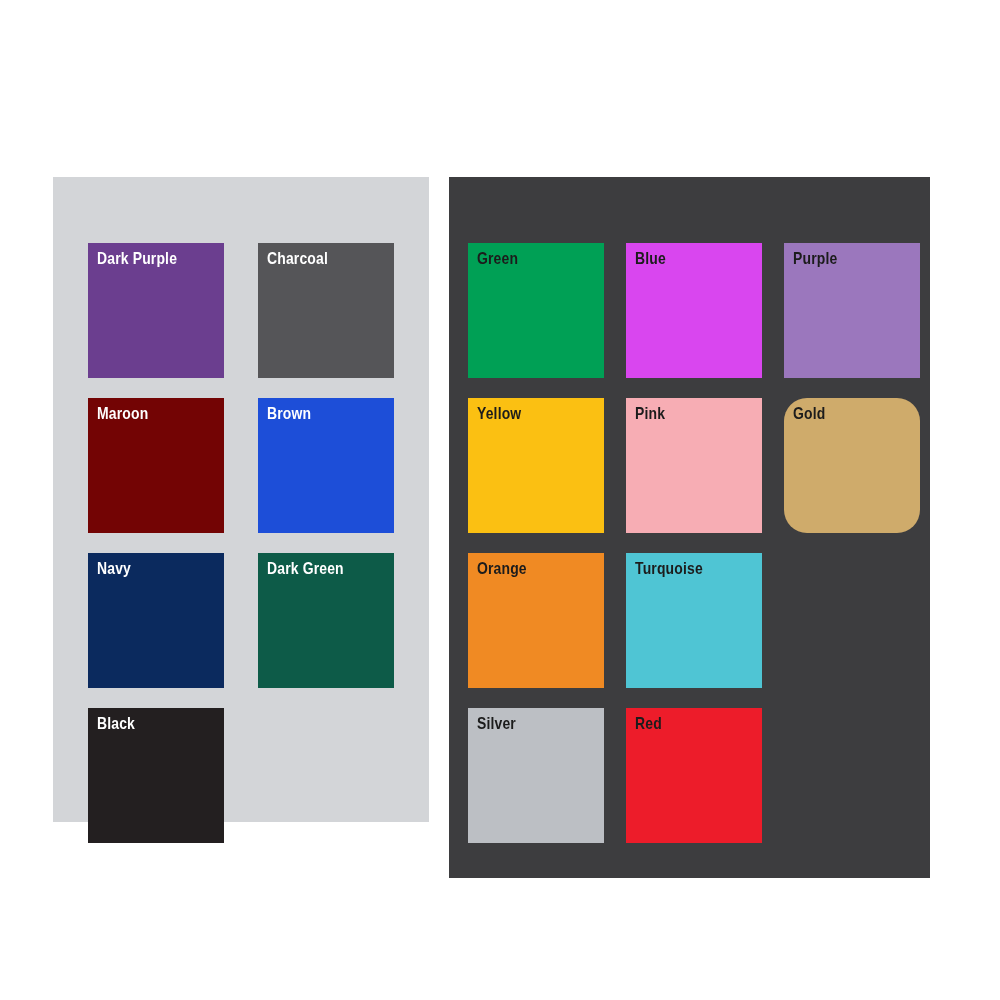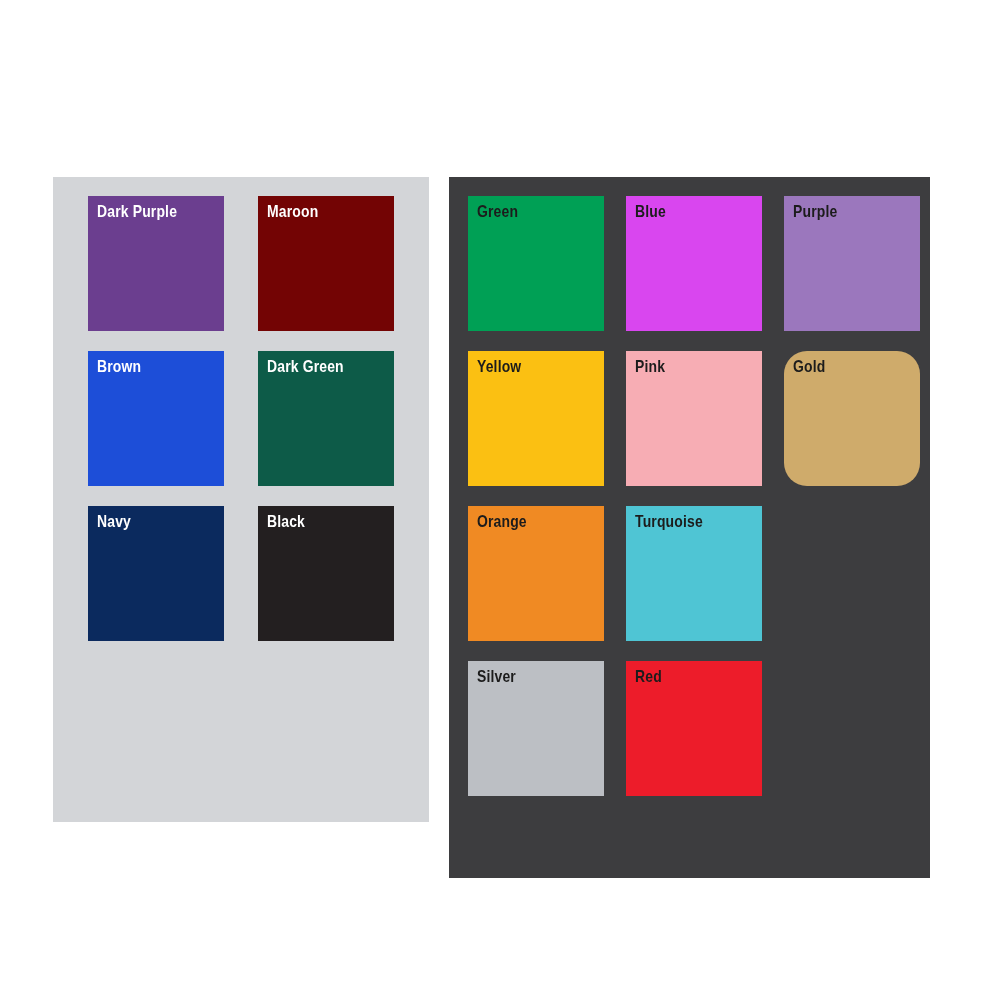--- a/index.html
+++ b/index.html
@@ -39,20 +39,21 @@
     top: 177px;
     width: 481px;
     height: 701px;
     background: #3d3d3f;
   }
 
   
   .grid {
     position: absolute;
     display: grid;
+    margin-top: 47px;
   }
   #grid-light {
     left: 35px;
     top: 19px;
     grid-template-columns: repeat(2, 136px);
     grid-template-rows: repeat(4, 135px);
     column-gap: 34px;
     row-gap: 20px;
   }
   #grid-dark {
@@ -98,31 +99,34 @@
 </head>
 <body>
 
 <div id="canvas" style="background: rgb(255, 255, 255);">
 
   <div class="panel" id="panel-light" style="background: rgb(211, 213, 216);">
     <div class="grid" id="grid-light">
         <div class="swatch" style="background: rgb(107, 62, 143);">
           <span class="swatch-label label-light" style="color: rgb(255, 255, 255);">Dark Purple</span>
         </div>
+        <div class="swatch" style="background: rgb(85, 85, 88);">
+          <span class="swatch-label label-light" style="color: rgb(255, 255, 255);">Charcoal</span>
+        </div>
         <div class="swatch" style="background: rgb(115, 4, 4);">
           <span class="swatch-label label-light" style="color: rgb(255, 255, 255);">Maroon</span>
         </div>
         <div class="swatch" style="background: #1d4ed8;">
           <span class="swatch-label label-light" style="color: rgb(255, 255, 255);">Brown</span>
         </div>
+        <div class="swatch" style="background: rgb(11, 42, 94);">
+          <span class="swatch-label label-light" style="color: rgb(255, 255, 255);">Navy</span>
+        </div>
         <div class="swatch" style="background: rgb(13, 91, 72);">
           <span class="swatch-label label-light" style="color: rgb(255, 255, 255);">Dark Green</span>
-        </div>
-        <div class="swatch" style="background: rgb(11, 42, 94);">
-          <span class="swatch-label label-light" style="color: rgb(255, 255, 255);">Navy</span>
         </div>
         <div class="swatch" style="background: rgb(35, 31, 32);">
           <span class="swatch-label label-light" style="color: rgb(255, 255, 255);">Black</span>
         </div>
         <div class="swatch empty"></div>
       </div>
   </div>
 
   <div class="panel" id="panel-dark" style="background: rgb(61, 61, 63);">
     <div class="grid" id="grid-dark">

